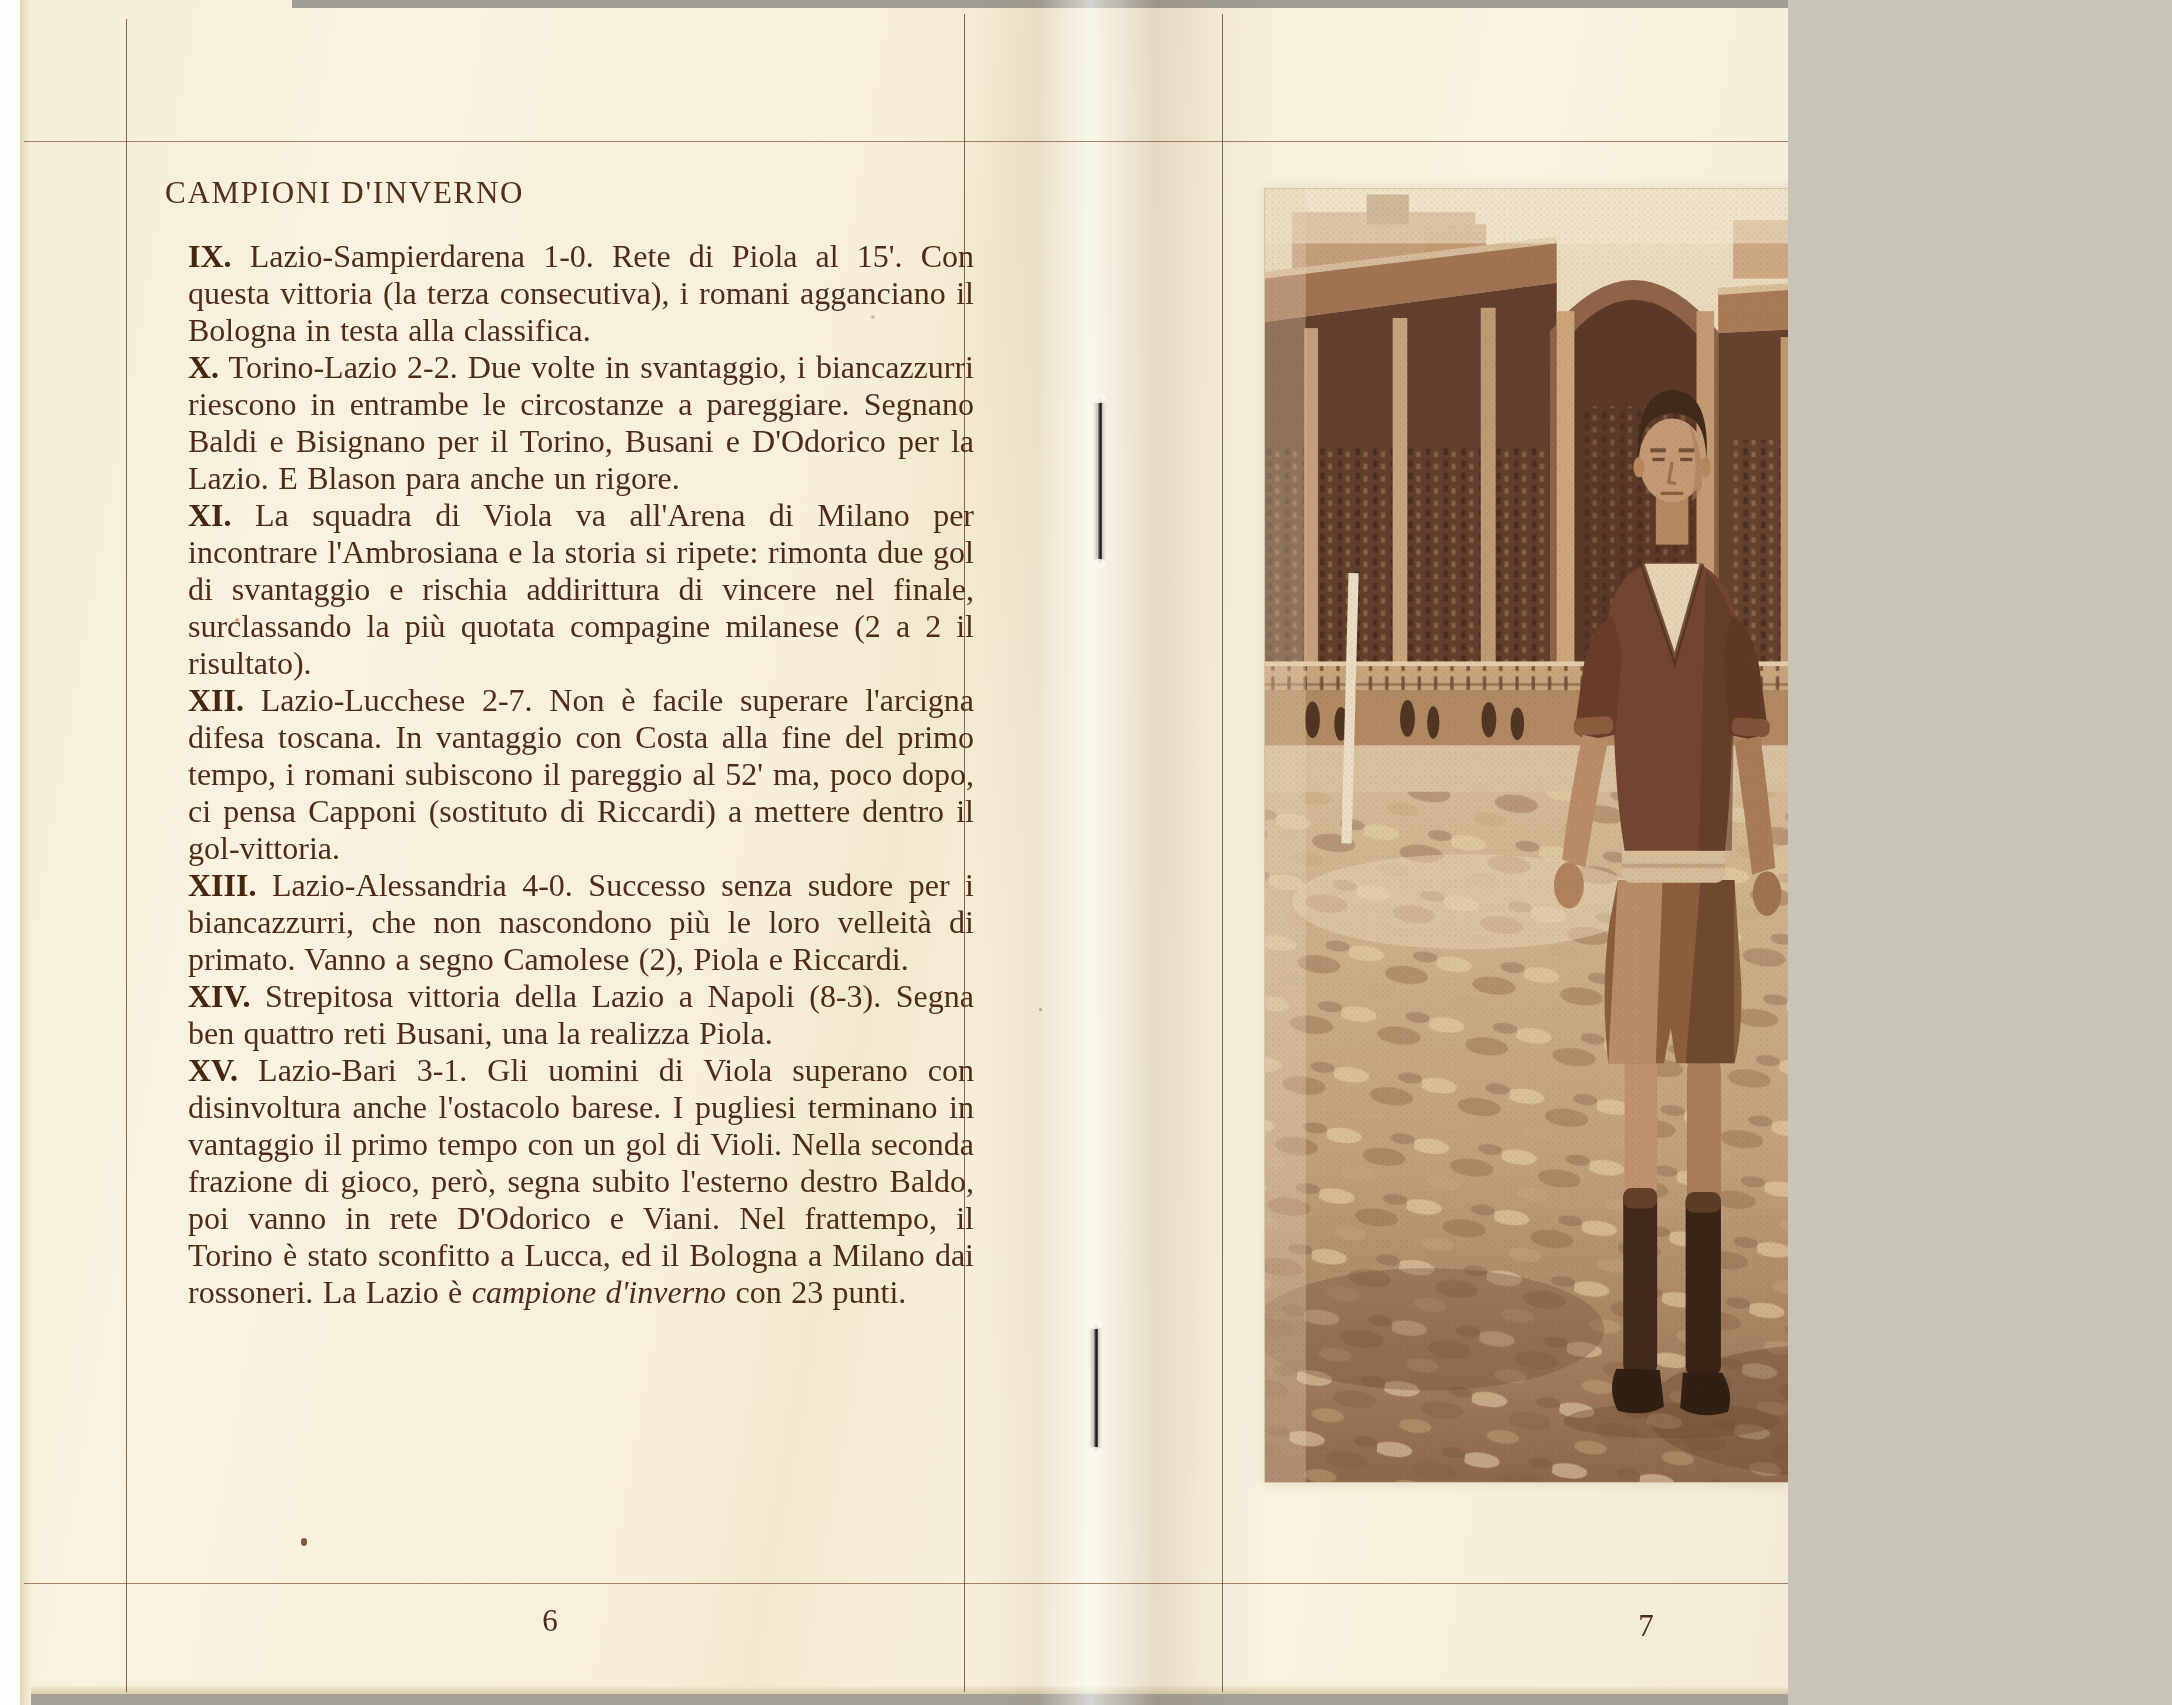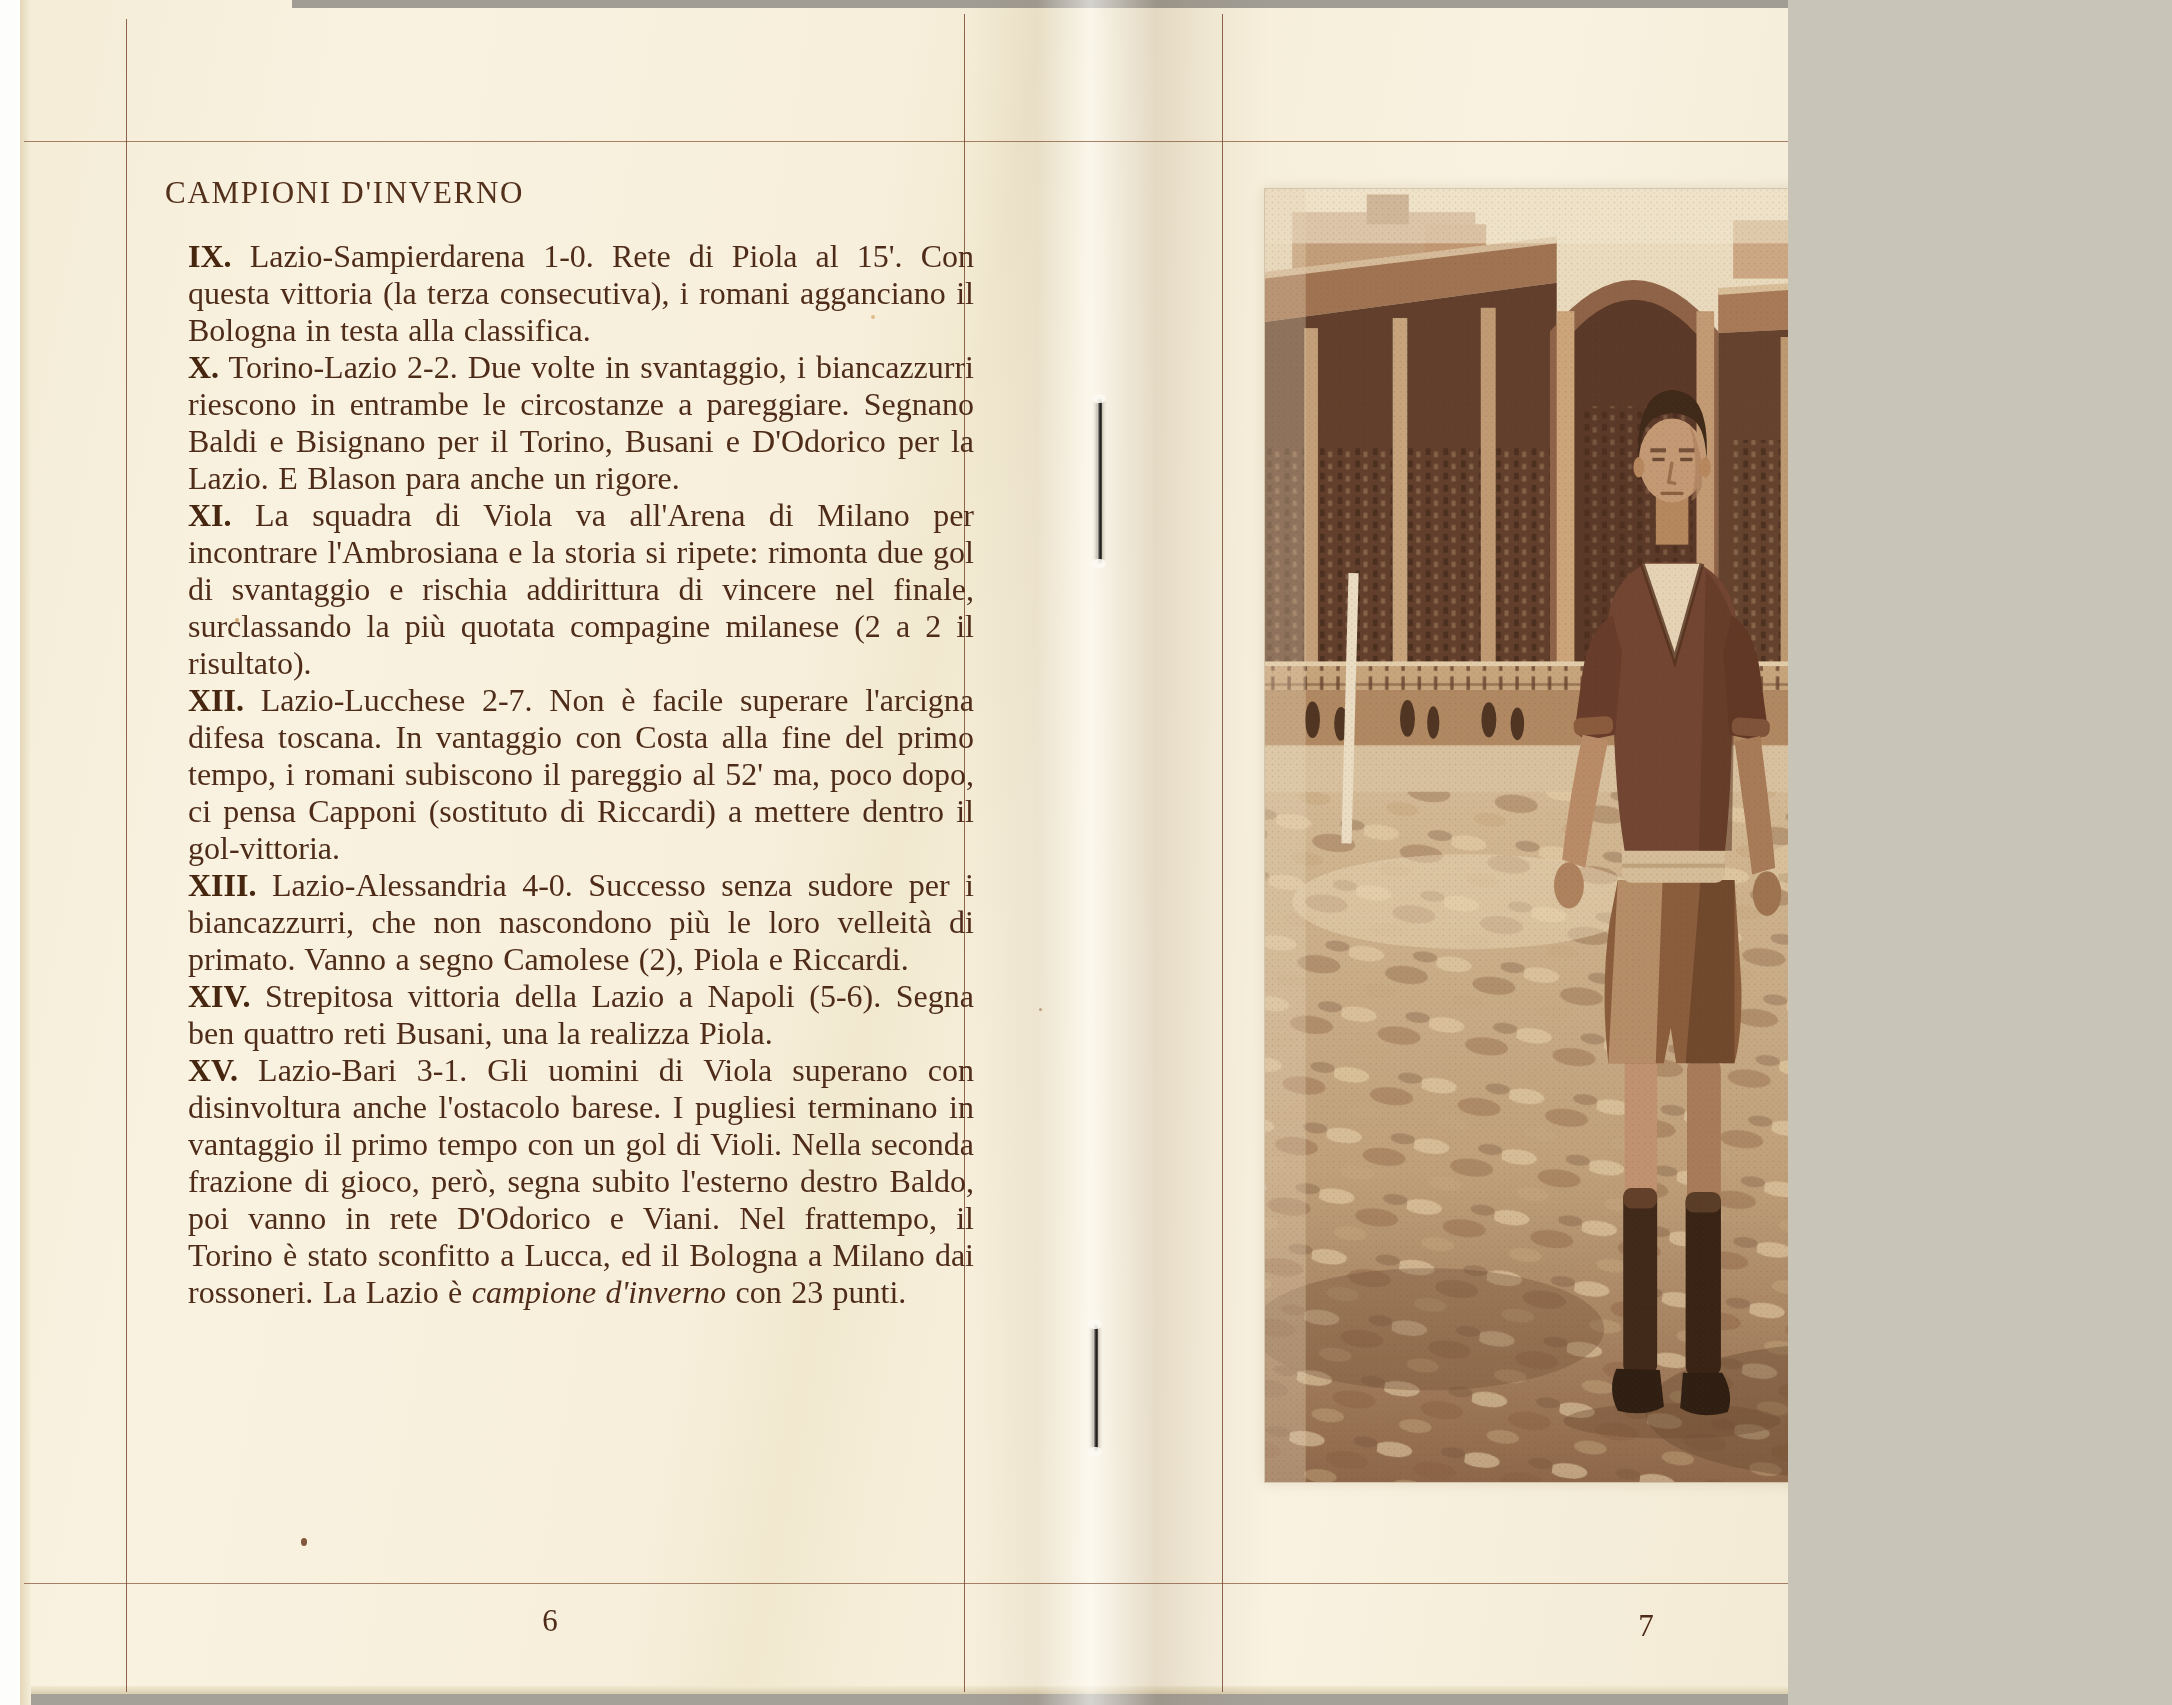--- a/index.html
+++ b/index.html
@@ -76,21 +76,21 @@
   <div class="rule h" style="left:24.4px;top:141px;width:2098px;"></div>
   <div class="rule h" style="left:24.4px;top:1583px;width:2098px;"></div>
 
   <div class="heading">CAMPIONI D'INVERNO</div>
   <div class="body-text">
       <p><b>IX.</b><span> Lazio-Sampierdarena 1-0. Rete di Piola al 15'. Con questa vittoria (la terza consecutiva), i romani agganciano il Bologna in testa alla classifica.</span></p>
       <p><b>X.</b><span> Torino-Lazio 2-2. Due volte in svantaggio, i biancazzurri riescono in entrambe le circostanze a pareggiare. Segnano Baldi e Bisignano per il Torino, Busani e D'Odorico per la Lazio. E Blason para anche un rigore.</span></p>
       <p><b>XI.</b><span> La squadra di Viola va all'Arena di Milano per incontrare l'Ambrosiana e la storia si ripete: rimonta due gol di svantaggio e rischia addirittura di vincere nel finale, surclassando la più quotata compagine milanese (2 a 2 il risultato).</span></p>
       <p><b>XII.</b><span> Lazio-Lucchese 2-7. Non è facile superare l'arcigna difesa toscana. In vantaggio con Costa alla fine del primo tempo, i romani subiscono il pareggio al 52' ma, poco dopo, ci pensa Capponi (sostituto di Riccardi) a mettere dentro il gol-vittoria.</span></p>
       <p><b>XIII.</b><span> Lazio-Alessandria 4-0. Successo senza sudore per i biancazzurri, che non nascondono più le loro velleità di primato. Vanno a segno Camolese (2), Piola e Riccardi.</span></p>
-      <p><b>XIV.</b><span> Strepitosa vittoria della Lazio a Napoli (5-6). Segna ben quattro reti Busani, una la realizza Piola.</span></p>
+      <p><b>XIV.</b><span> Strepitosa vittoria della Lazio a Napoli (8-3). Segna ben quattro reti Busani, una la realizza Piola.</span></p>
       <p><b>XV.</b><span> Lazio-Bari 3-1. Gli uomini di Viola superano con disinvoltura anche l'ostacolo barese. I pugliesi terminano in vantaggio il primo tempo con un gol di Violi. Nella seconda frazione di gioco, però, segna subito l'esterno destro Baldo, poi vanno in rete D'Odorico e Viani. Nel frattempo, il Torino è stato sconfitto a Lucca, ed il Bologna a Milano dai rossoneri. La Lazio è </span><i>campione d'inverno</i><span> con 23 punti.</span></p>
     </div>
   <div class="pagenum" style="left:523px;top:1603px;width:54px;text-align:center;">6</div>
 
   <div class="photo">
     <svg width="100%" height="100%" viewBox="0 0 1160 1905" preserveAspectRatio="none">
       <defs>
         <linearGradient id="sky" x1="0" y1="0" x2="0" y2="1">
           <stop offset="0" stop-color="#f1e4c9"></stop>
             <stop offset="1" stop-color="#e2d0ae"></stop>

